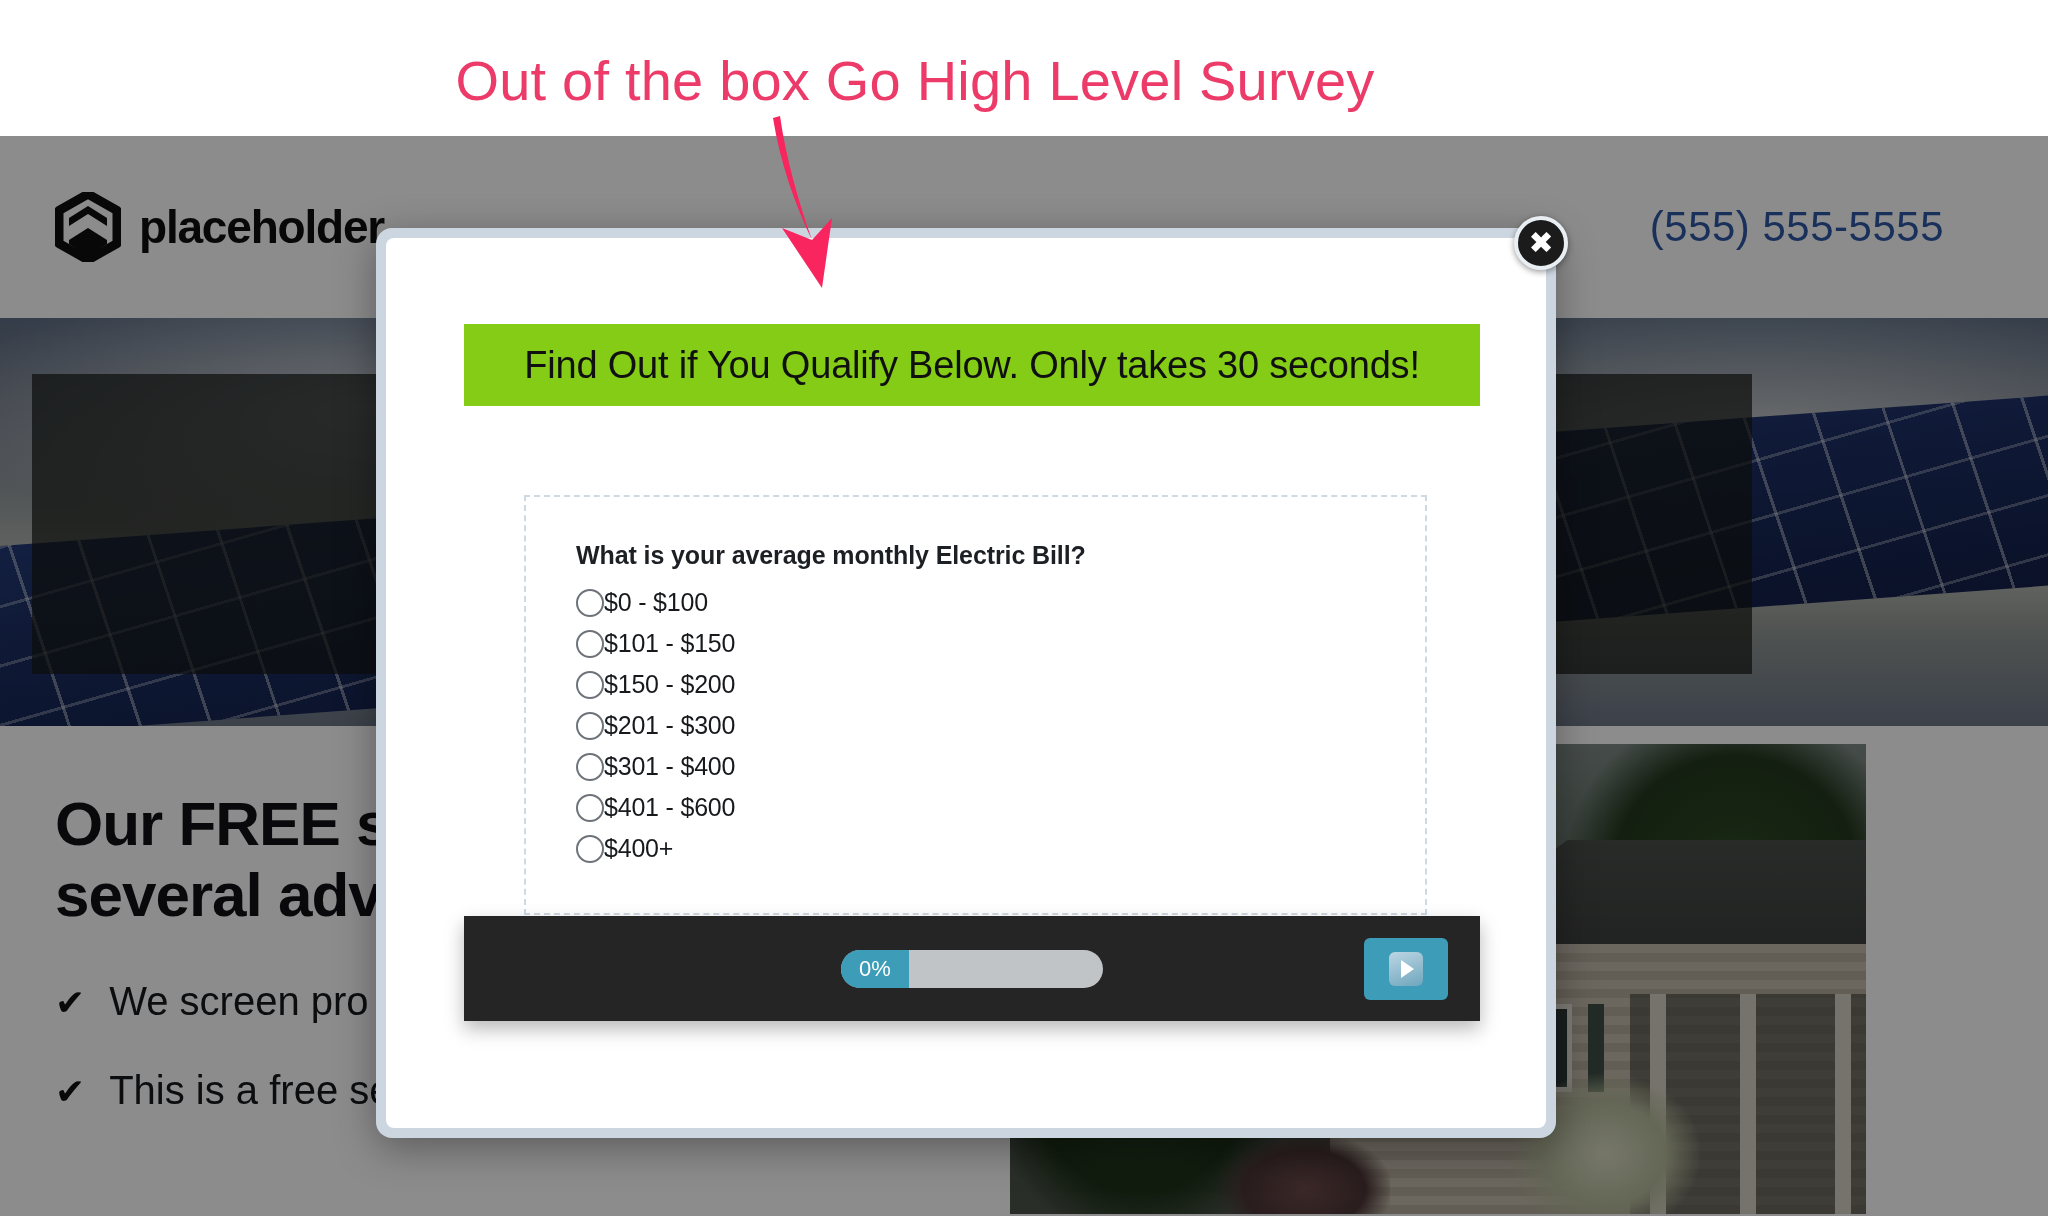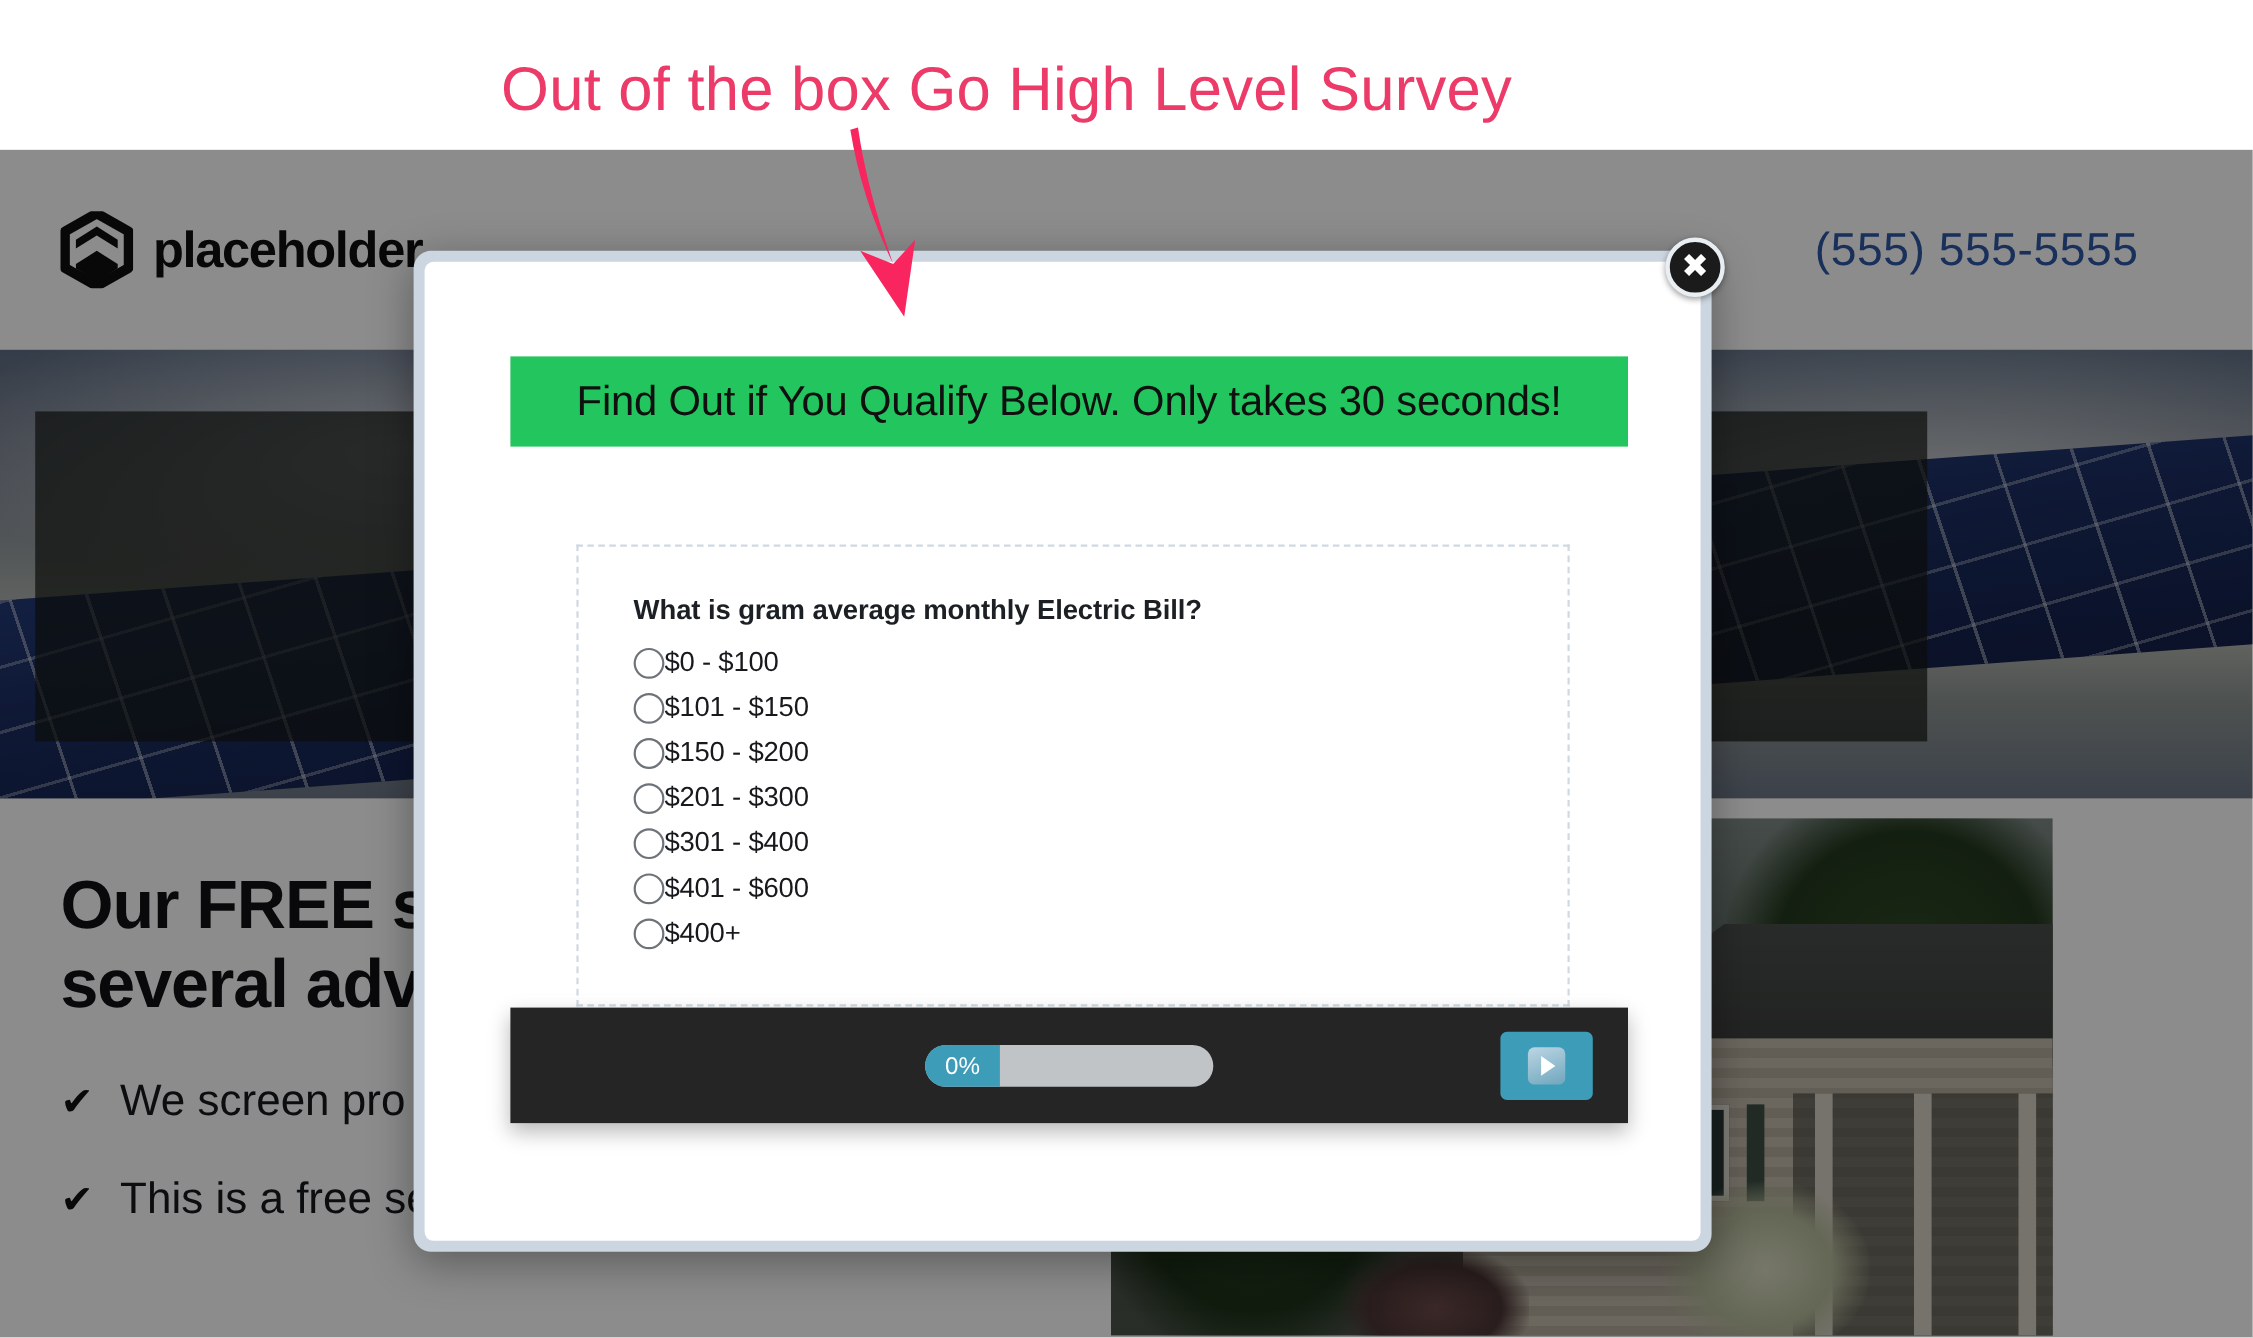--- a/index.html
+++ b/index.html
@@ -156,21 +156,21 @@
     border: 4px solid #e9eef3;
     display: flex; align-items: center; justify-content: center;
     color: #ffffff; font-size: 30px; font-weight: 700; line-height: 1;
     cursor: pointer; z-index: 50;
     box-shadow: 0 2px 6px rgba(0,0,0,.4);
     font-family: "DejaVu Sans", sans-serif;
   }
 
   .survey-banner {
     position: absolute; left: 78px; top: 86px; width: 1016px; height: 82px;
-    background: #22c55e;
+    background: #84cc16;
     display: flex; align-items: center; justify-content: center;
     color: #101010; font-size: 38px; font-weight: 400; letter-spacing: -.2px;
   }
 
   .question-box {
     position: absolute; left: 138px; top: 257px; width: 903px; height: 420px;
     border: 2px dashed #cfd9e2;
     padding: 44px 0 0 50px;
   }
   .question-label {
@@ -289,21 +289,21 @@
   <div class="dim-overlay"></div>
 
   <div class="modal">
     <div class="modal-inner">
 
       <div class="modal-close">✖</div>
 
       <div class="survey-banner">Find Out if You Qualify Below. Only takes 30 seconds!</div>
 
       <div class="question-box">
-        <div class="question-label">What is gram average monthly Electric Bill?</div>
+        <div class="question-label">What is your average monthly Electric Bill?</div>
         <div class="opt-list">
           <div class="opt-row">
             <span class="opt-radio"></span>
             <span class="opt-label">$0 - $100</span>
           </div>
           <div class="opt-row">
             <span class="opt-radio"></span>
             <span class="opt-label">$101 - $150</span>
           </div>
           <div class="opt-row">

